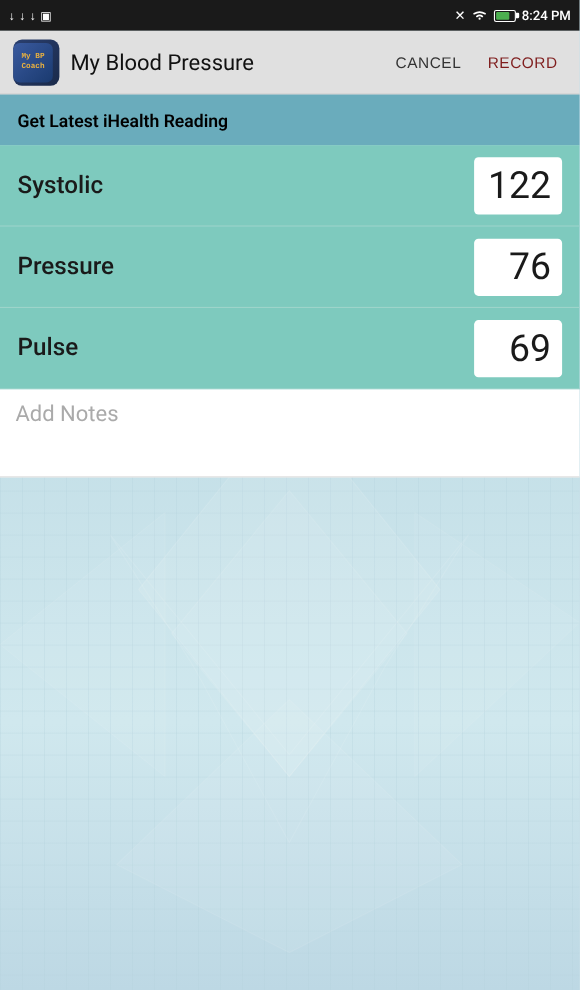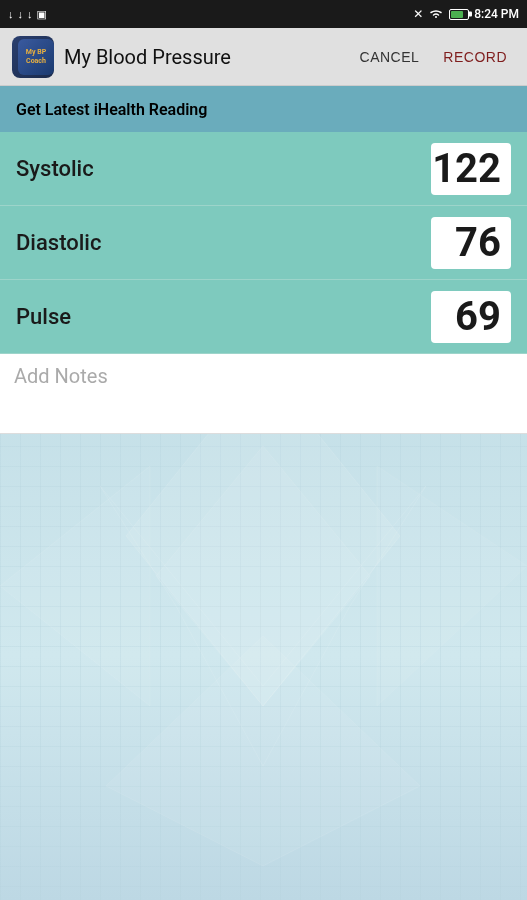--- a/index.html
+++ b/index.html
@@ -88,22 +88,23 @@
       align-items: center;
       gap: 10px;
     }
     .app-icon {
       width: 42px;
       height: 42px;
       border-radius: 8px;
       background: linear-gradient(135deg, #2a3f6f, #1a2a4a);
       display: flex;
       align-items: center;
-      justify-content: flex-end;
+      justify-content: flex-start;
       overflow: hidden;
+      font-family: Liberation Mono, monospace;
     }
     .app-icon-inner {
       width: 36px;
       height: 36px;
       background: linear-gradient(135deg, #3a5a9f, #1a3a6f);
       border-radius: 6px;
       display: flex;
       align-items: center;
       justify-content: center;
       color: #e8b040;
@@ -172,23 +173,23 @@
       width: 80px;
       height: 52px;
       background: white;
       border-radius: 4px;
       display: flex;
       align-items: center;
       justify-content: flex-end;
       padding-right: 10px;
     }
     .reading-value {
-      font-size: 40px;
+      font-size: 34px;
       color: #1a1a1a;
-      font-weight: 700;
+      font-weight: 400;
     }
 
     
     #notes-area {
       width: 100%;
       min-height: 80px;
       background: white;
       border-bottom: 1px solid #ddd;
       padding: 10px 14px;
     }
@@ -310,21 +311,21 @@
   </div>
 
   <div class="reading-row">
     <span class="reading-label">Systolic</span>
     <div class="reading-value-box">
       <span class="reading-value">122</span>
     </div>
   </div>
 
   <div class="reading-row">
-    <span class="reading-label">Diastolic</span>
+    <span class="reading-label">Pressure</span>
     <div class="reading-value-box">
       <span class="reading-value">76</span>
     </div>
   </div>
 
   <div class="reading-row">
     <span class="reading-label">Pulse</span>
     <div class="reading-value-box">
       <span class="reading-value">69</span>
     </div>

